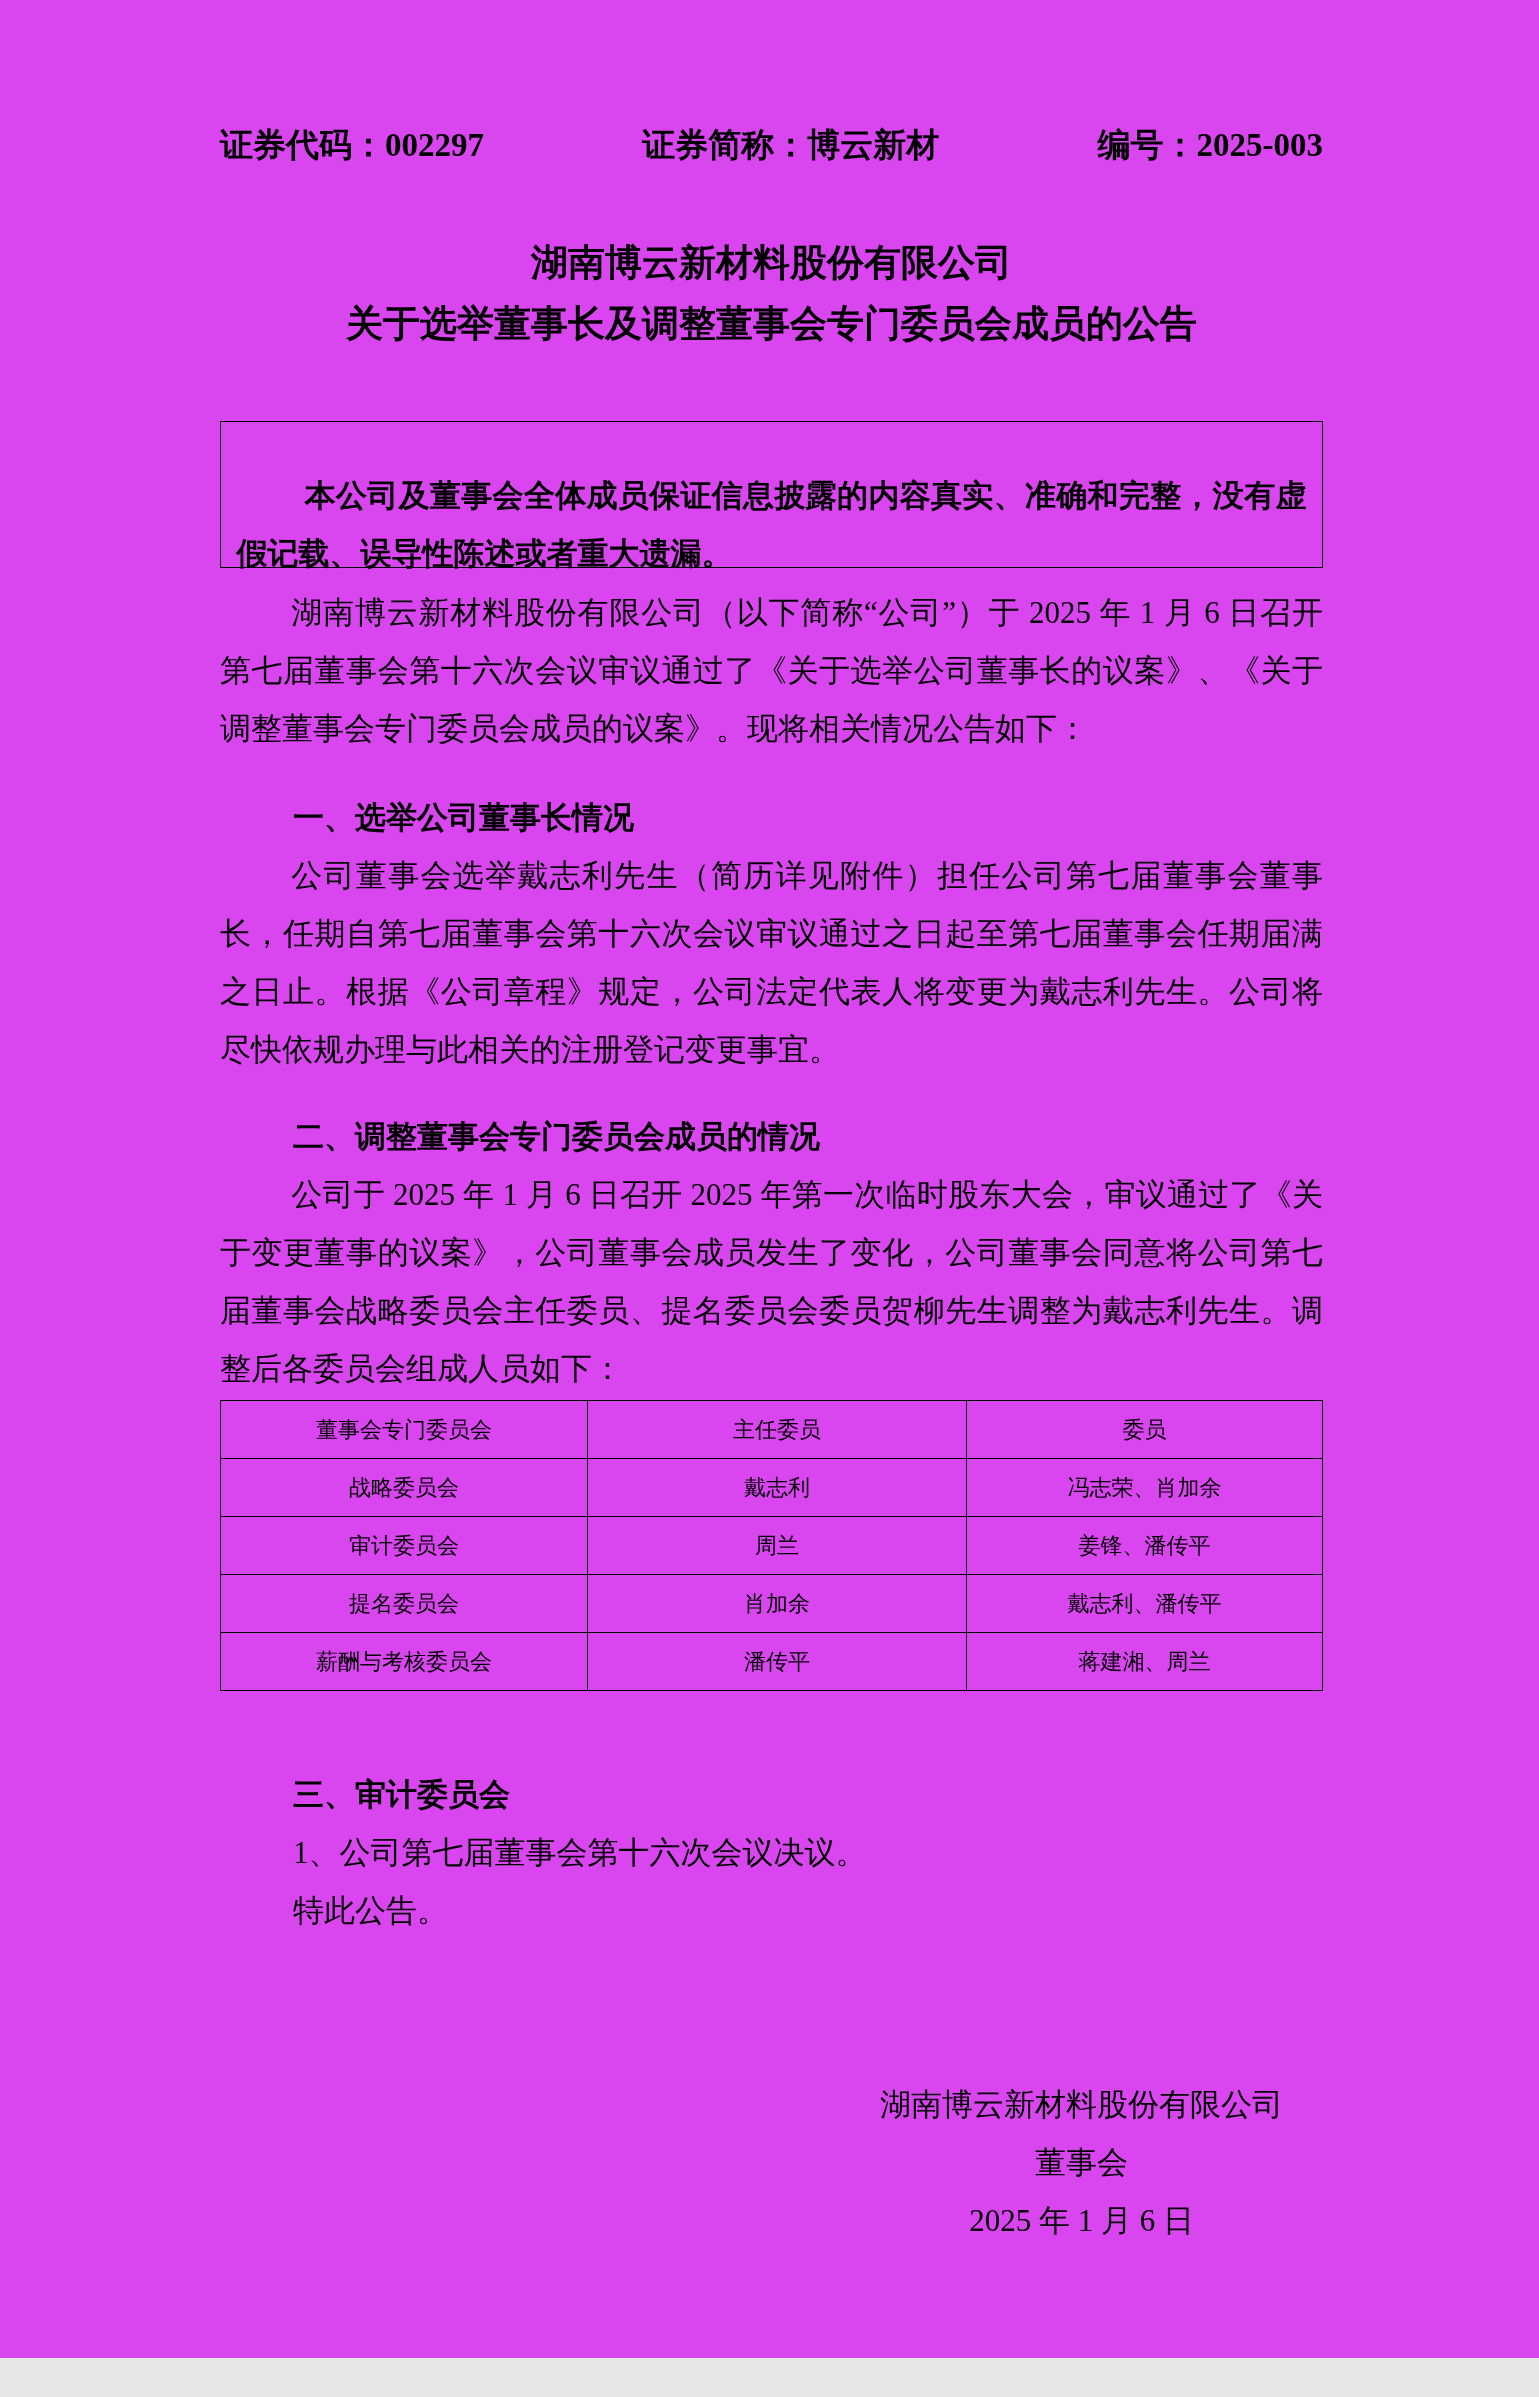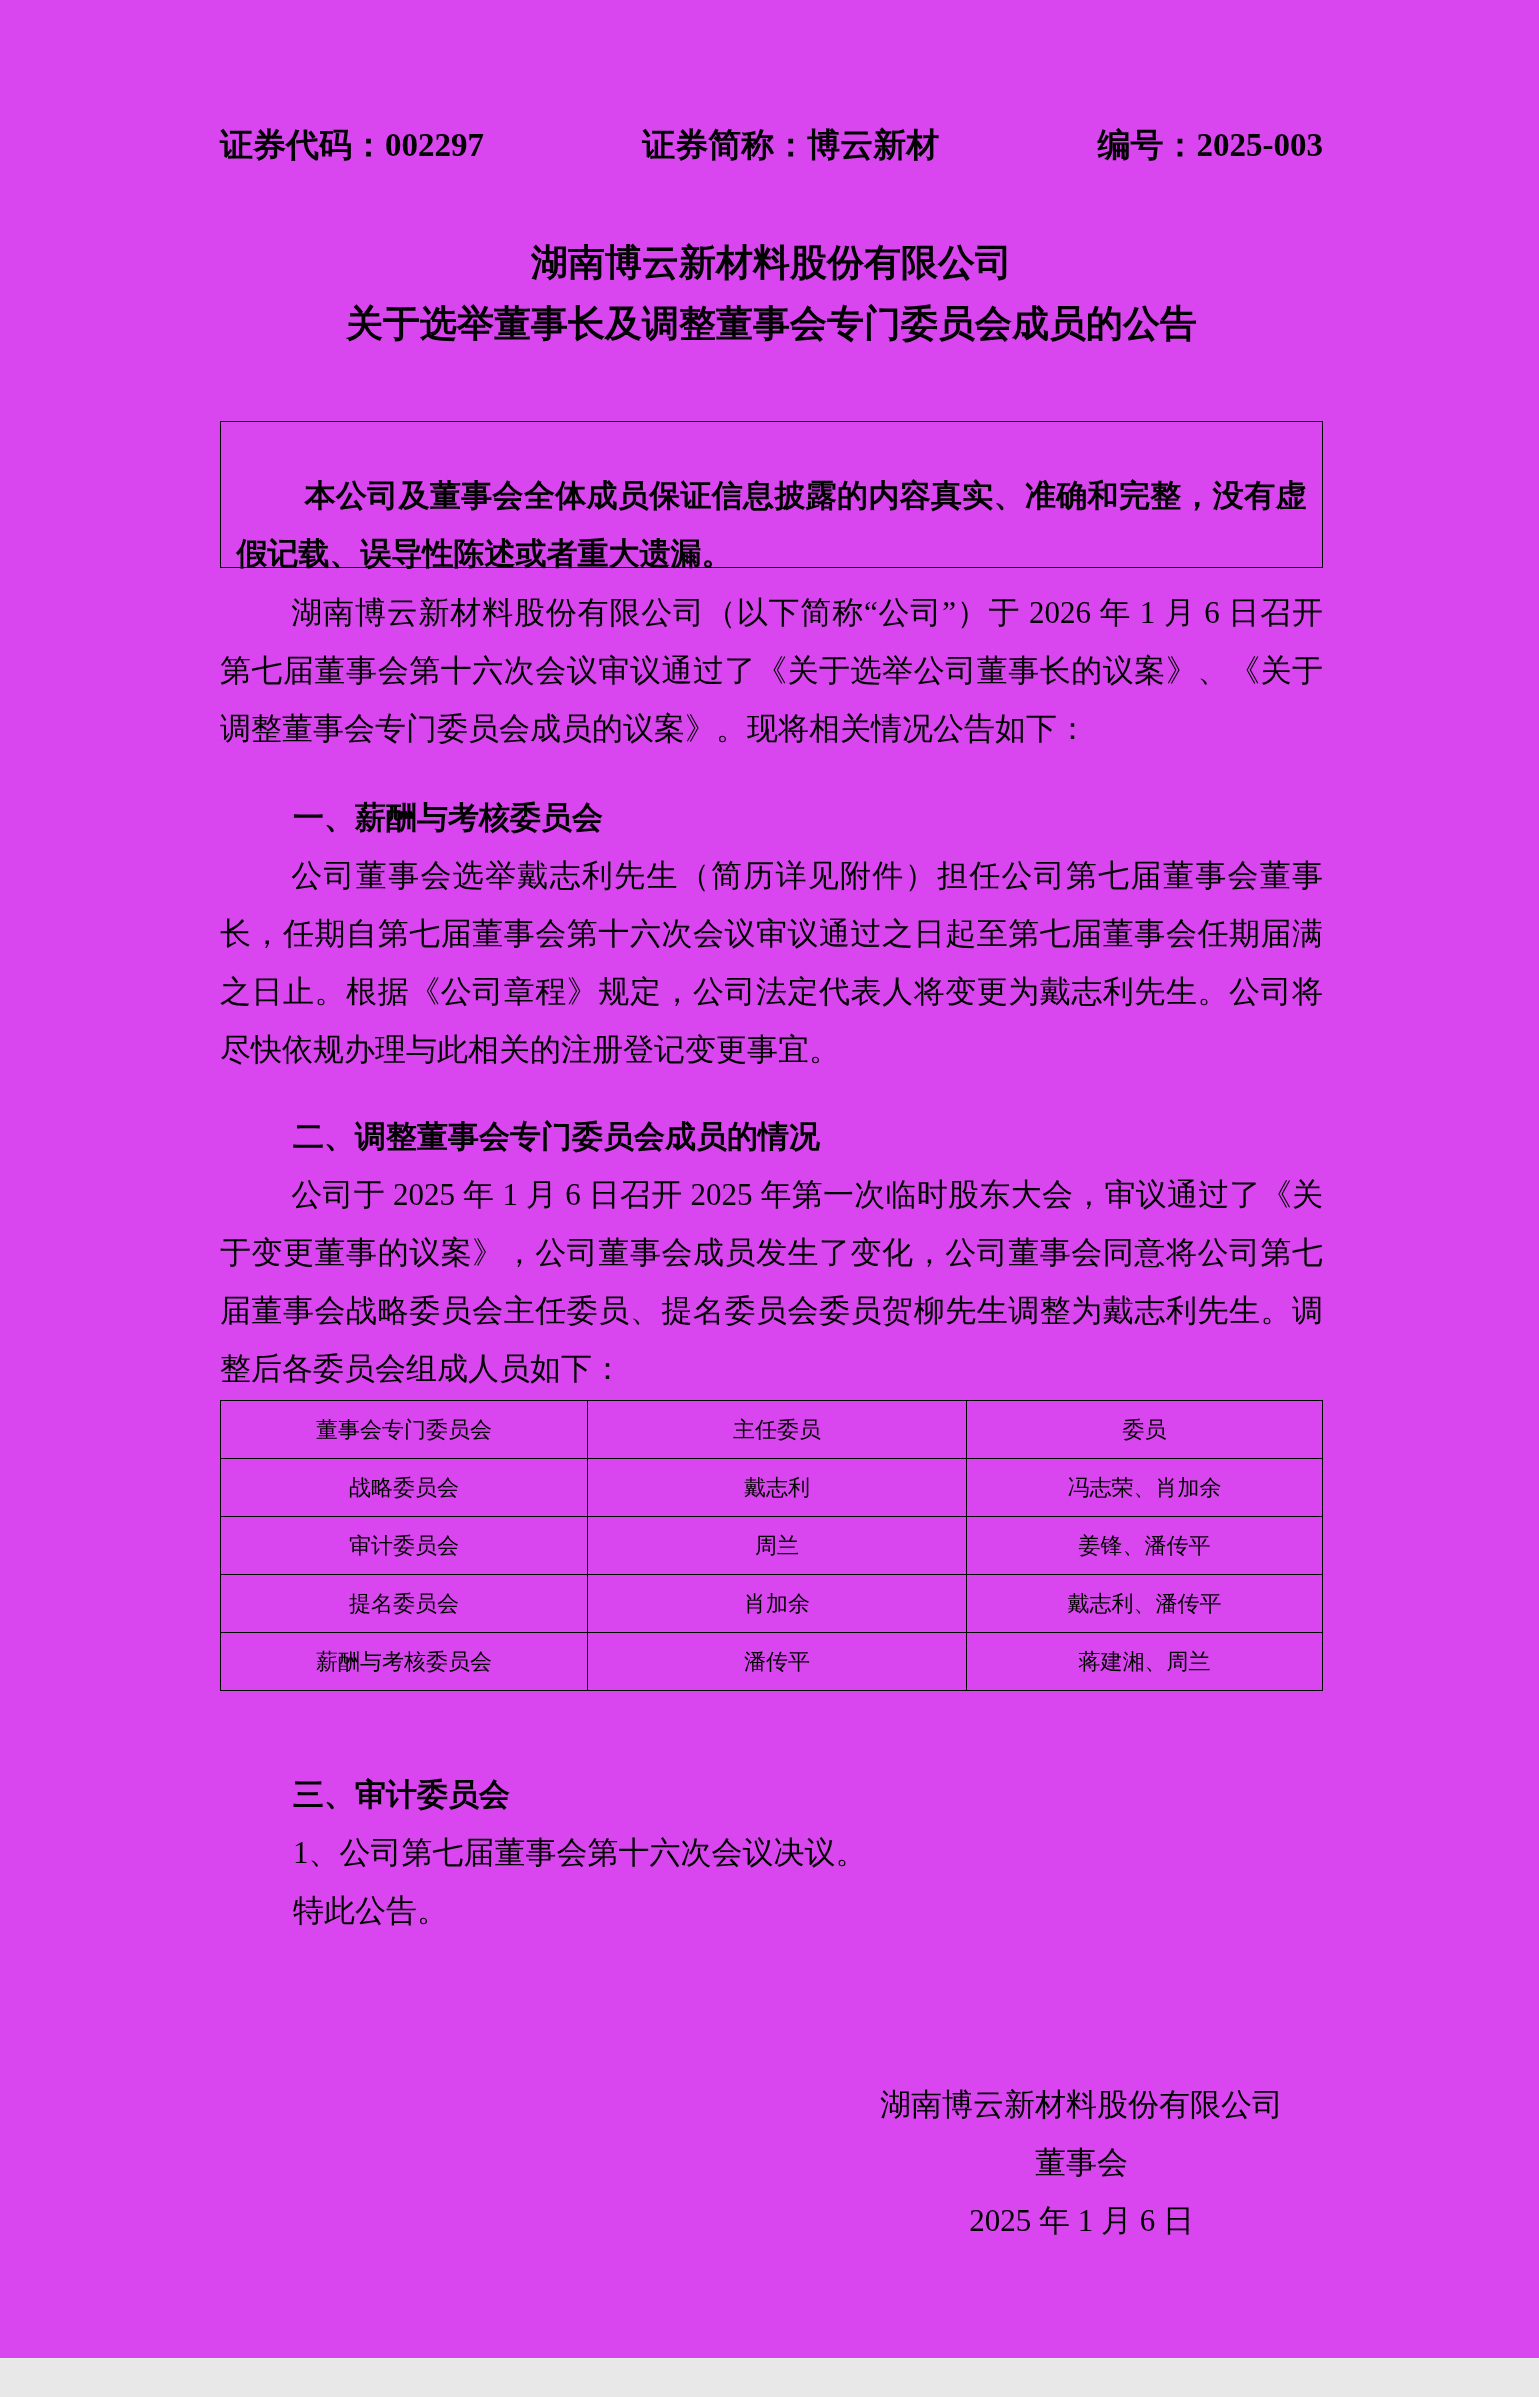--- a/index.html
+++ b/index.html
@@ -89,23 +89,23 @@
 
     <div class="title-block">
       <div class="title-line">湖南博云新材料股份有限公司</div>
       <div class="title-line">关于选举董事长及调整董事会专门委员会成员的公告</div>
     </div>
 
     <div class="disclaimer-box">
       <p class="disclaimer-text">本公司及董事会全体成员保证信息披露的内容真实、准确和完整，没有虚假记载、误导性陈述或者重大遗漏。</p>
     </div>
 
-    <p class="para para-intro">湖南博云新材料股份有限公司（以下简称“公司”）于 2026 年 1 月 6 日召开第七届董事会第十六次会议审议通过了《关于选举公司董事长的议案》、《关于调整董事会专门委员会成员的议案》。现将相关情况公告如下：</p>
+    <p class="para para-intro">湖南博云新材料股份有限公司（以下简称“公司”）于 2025 年 1 月 6 日召开第七届董事会第十六次会议审议通过了《关于选举公司董事长的议案》、《关于调整董事会专门委员会成员的议案》。现将相关情况公告如下：</p>
 
-    <div class="section-heading first">一、薪酬与考核委员会</div>
+    <div class="section-heading first">一、选举公司董事长情况</div>
     <p class="para">公司董事会选举戴志利先生（简历详见附件）担任公司第七届董事会董事长，任期自第七届董事会第十六次会议审议通过之日起至第七届董事会任期届满之日止。根据《公司章程》规定，公司法定代表人将变更为戴志利先生。公司将尽快依规办理与此相关的注册登记变更事宜。</p>
 
     <div class="section-heading">二、调整董事会专门委员会成员的情况</div>
     <p class="para">公司于 2025 年 1 月 6 日召开 2025 年第一次临时股东大会，审议通过了《关于变更董事的议案》，公司董事会成员发生了变化，公司董事会同意将公司第七届董事会战略委员会主任委员、提名委员会委员贺柳先生调整为戴志利先生。调整后各委员会组成人员如下：</p>
 
     <table class="committee">
       <colgroup>
         <col class="col-committee">
           <col class="col-chair">
           <col class="col-members">

